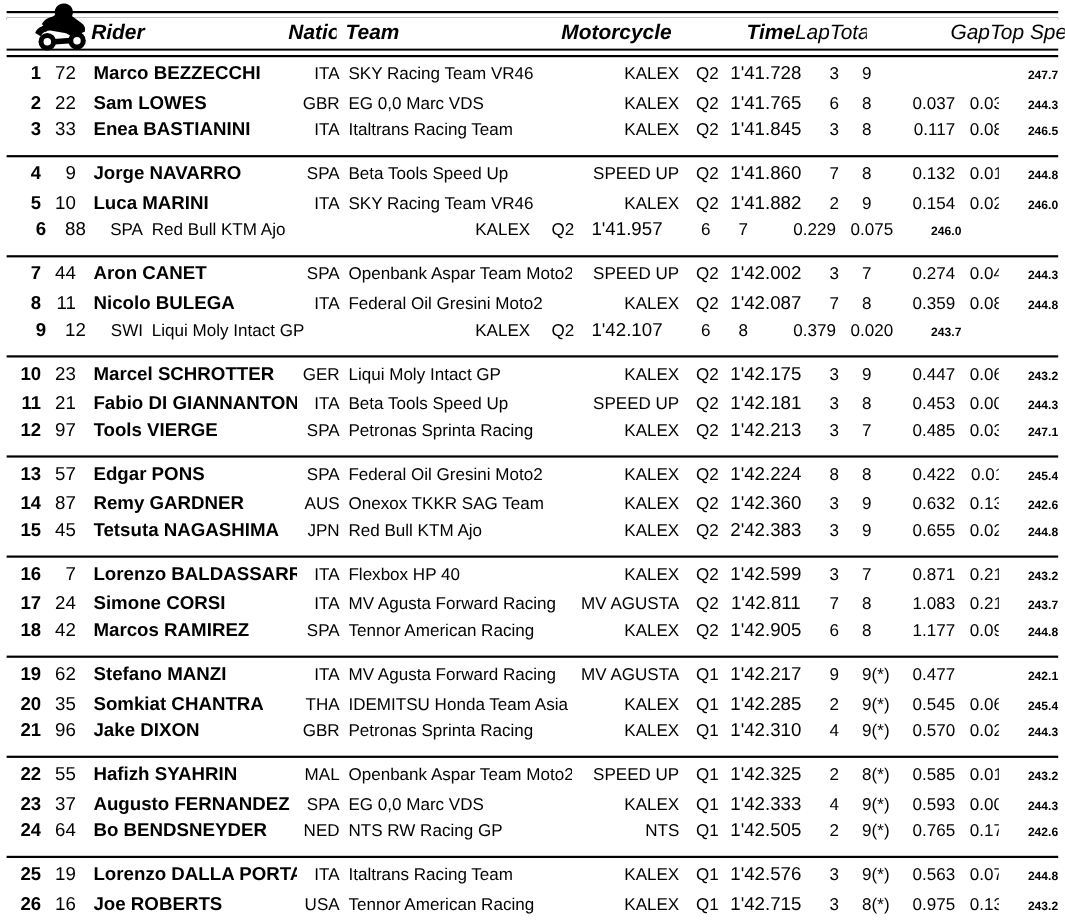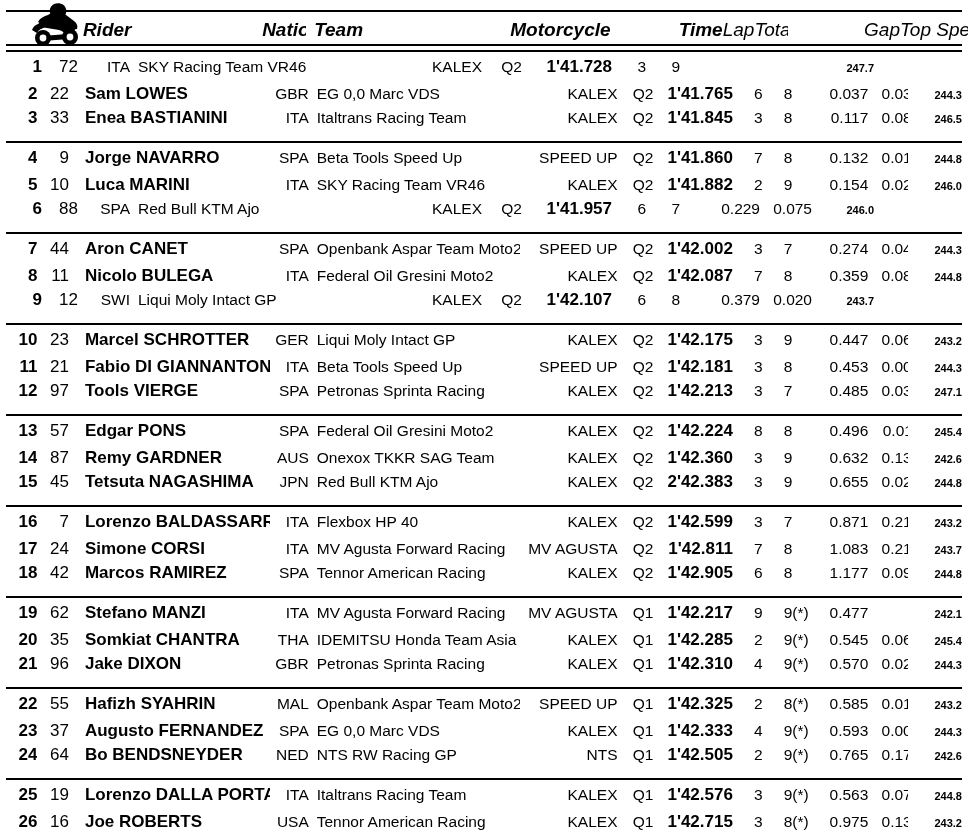--- a/index.html
+++ b/index.html
@@ -110,21 +110,21 @@
 
   .cell { font-size: 17px; overflow: hidden; }
 
   .pos    { font-weight: bold; font-size: 17px; }
   .num    { font-weight: normal; font-size: 17px; }
   .rider  { font-weight: bold; font-size: 17px; }
   .nation { font-weight: normal; font-size: 15.5px; }
   .team   { font-weight: normal; font-size: 15.5px; }
   .moto   { font-weight: normal; font-size: 15.5px; }
   .qses   { font-weight: normal; font-size: 15.5px; }
-  .time   { font-weight: bold;   font-size: 17px; }
+  .time   { font-weight: normal;   font-size: 17px; text-align: center; }
   .lap    { font-weight: normal; font-size: 15.5px; }
   .total  { font-weight: normal; font-size: 15.5px; }
   .gapwrap{ font-weight: normal; font-size: 15.5px; }
   .speed  { font-weight: bold;   font-size: 11px; }
 
   .gap-inner {
     display: inline-block;
     width: 100%;
     text-align: right;
   }
@@ -191,20 +191,23 @@
 
     <div class="rule-bot a"></div>
     <div class="rule-bot b"></div>
   </div>
 
   <div class="groups" id="groups">
       <div class="group">
         <div class="row">
           <div class="cell c-pos pos">1</div>
           <div class="cell c-num num">72</div>
+          <div class="cell c-rider">
+            <span class="rider rider-clip">Marco BEZZECCHI</span>
+          </div>
           <div class="cell c-nation nation">ITA</div>
           <div class="cell c-team">
             <span class="team team-clip">SKY Racing Team VR46</span>
           </div>
           <div class="cell c-moto moto">KALEX</div>
           <div class="cell c-q qses">Q2</div>
           <div class="cell c-time time">1'41.728</div>
           <div class="cell c-lap lap">3</div>
           <div class="cell c-total total">9</div>
           <div class="cell c-gapw gapwrap"><span class="gap-inner"><span class="star"></span><span class="gap-a"></span><span class="gap-b"></span></span></div>
@@ -418,21 +421,21 @@
           </div>
           <div class="cell c-nation nation">SPA</div>
           <div class="cell c-team">
             <span class="team team-clip">Federal Oil Gresini Moto2</span>
           </div>
           <div class="cell c-moto moto">KALEX</div>
           <div class="cell c-q qses">Q2</div>
           <div class="cell c-time time">1'42.224</div>
           <div class="cell c-lap lap">8</div>
           <div class="cell c-total total">8</div>
-          <div class="cell c-gapw gapwrap"><span class="gap-inner"><span class="star"></span><span class="gap-a">0.496</span><span class="gap-b">0.011</span></span></div>
+          <div class="cell c-gapw gapwrap"><span class="gap-inner"><span class="star"></span><span class="gap-a">0.422</span><span class="gap-b">0.011</span></span></div>
           <div class="cell c-speed speed">245.4</div>
         </div>
         <div class="row">
           <div class="cell c-pos pos">14</div>
           <div class="cell c-num num">87</div>
           <div class="cell c-rider">
             <span class="rider rider-clip">Remy GARDNER</span>
           </div>
           <div class="cell c-nation nation">AUS</div>
           <div class="cell c-team">

